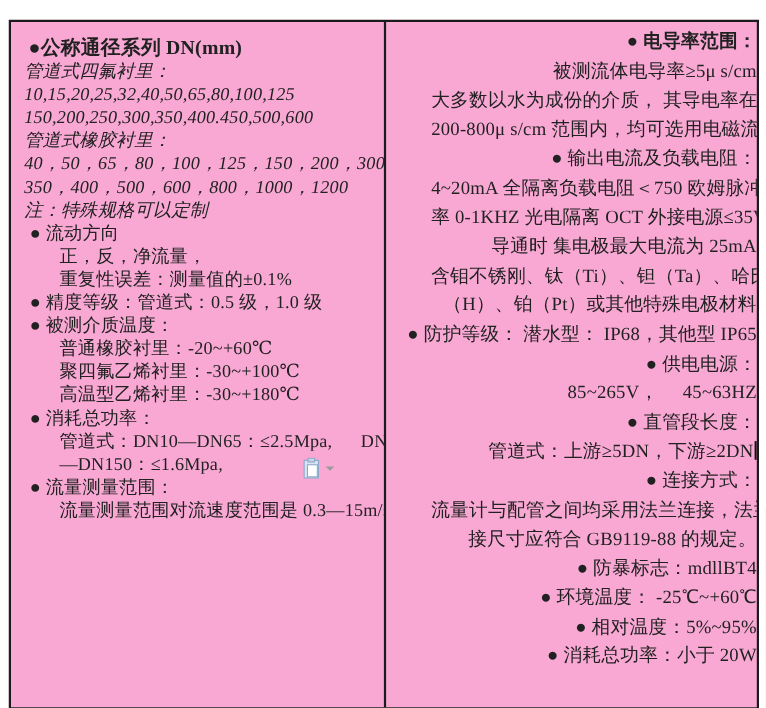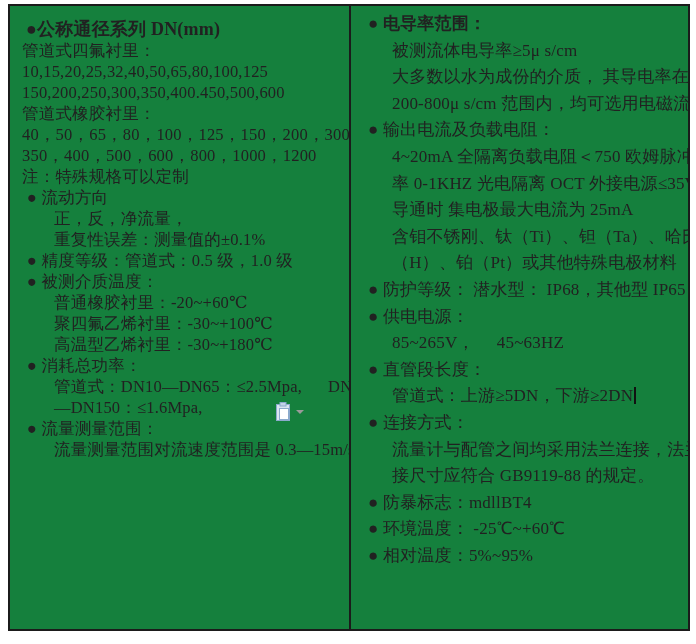--- a/index.html
+++ b/index.html
@@ -7,26 +7,26 @@
     padding: 0;
     background: #ffffff;
     width: 696px;
     height: 644px;
     font-family: "Liberation Serif", "DejaVu Serif", serif;
     color: #212121;
   }
   .sheet {
     position: absolute;
     left: 8px;
-    top: 4px;
+    top: 18px;
     width: 678px;
     height: 623px;
     border: 2px solid #1b1b1b;
     display: flex;
-    background: #15803d;
+    background: #f9a8d4;
     box-sizing: content-box;
   }
   .col {
     box-sizing: border-box;
     overflow: hidden;
     position: relative;
   }
   .col-left {
     width: 341px;
     border-right: 2px solid #1b1b1b;
@@ -36,26 +36,26 @@
     flex: 1;
     padding: 5px 0 0 10px;
   }
   .ln {
     white-space: pre;
     letter-spacing: 0.2px;
   }
   
   .col-left .ln { font-size: 16.5px; line-height: 21px; height: 21px; }
   .lh  { font-weight: bold; font-size: 18px !important; padding-left: 8px; }
-  .lp  { padding-left: 4px; }
+  .lp  { padding-left: 4px; font-style: italic; }
   .lb  { padding-left: 9px; }
   .li  { padding-left: 36px; }
   .li2 { padding-left: 96px; }
   
-  .col-right .ln { font-size: 17px; line-height: 26.6px; height: 26.6px; }
+  .col-right .ln { font-size: 17px; line-height: 26.6px; height: 26.6px; text-align: right; }
   .rbh { font-weight: bold; padding-left: 7px; }
   .rb  { padding-left: 7px; font-family: Liberation Serif, serif; }
   .ri  { padding-left: 31px; }
 
   .paste-icon {
     position: absolute;
     left: 264px;
     top: 396px;
     width: 32px;
     height: 22px;
@@ -123,15 +123,16 @@
     <div class="ln rb">● 供电电源：</div>
     <div class="ln ri">85~265V，     45~63HZ</div>
     <div class="ln rb">● 直管段长度：</div>
     <div class="ln ri"><span>管道式：上游≥5DN，下游≥2DN</span><span class="caret"></span></div>
     <div class="ln rb">● 连接方式：</div>
     <div class="ln ri">流量计与配管之间均采用法兰连接，法兰连</div>
     <div class="ln ri">接尺寸应符合 GB9119-88 的规定。</div>
     <div class="ln rb">● 防暴标志：mdllBT4</div>
     <div class="ln rb">● 环境温度： -25℃~+60℃</div>
     <div class="ln rb">● 相对温度：5%~95%</div>
+    <div class="ln rb">● 消耗总功率：小于 20W</div>
   </div>
 
 </div>
 
 </body></html>

